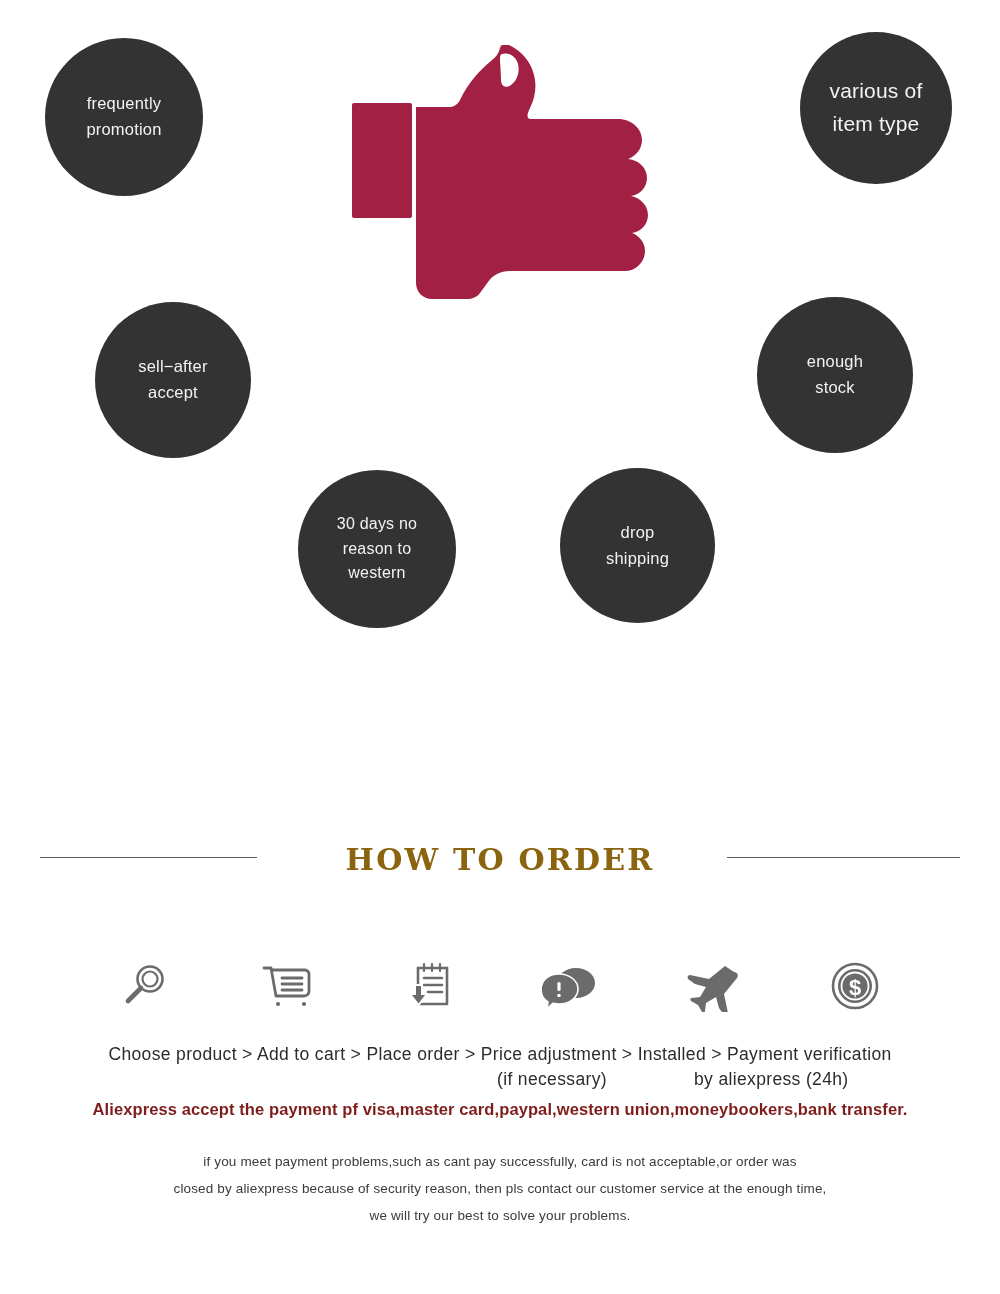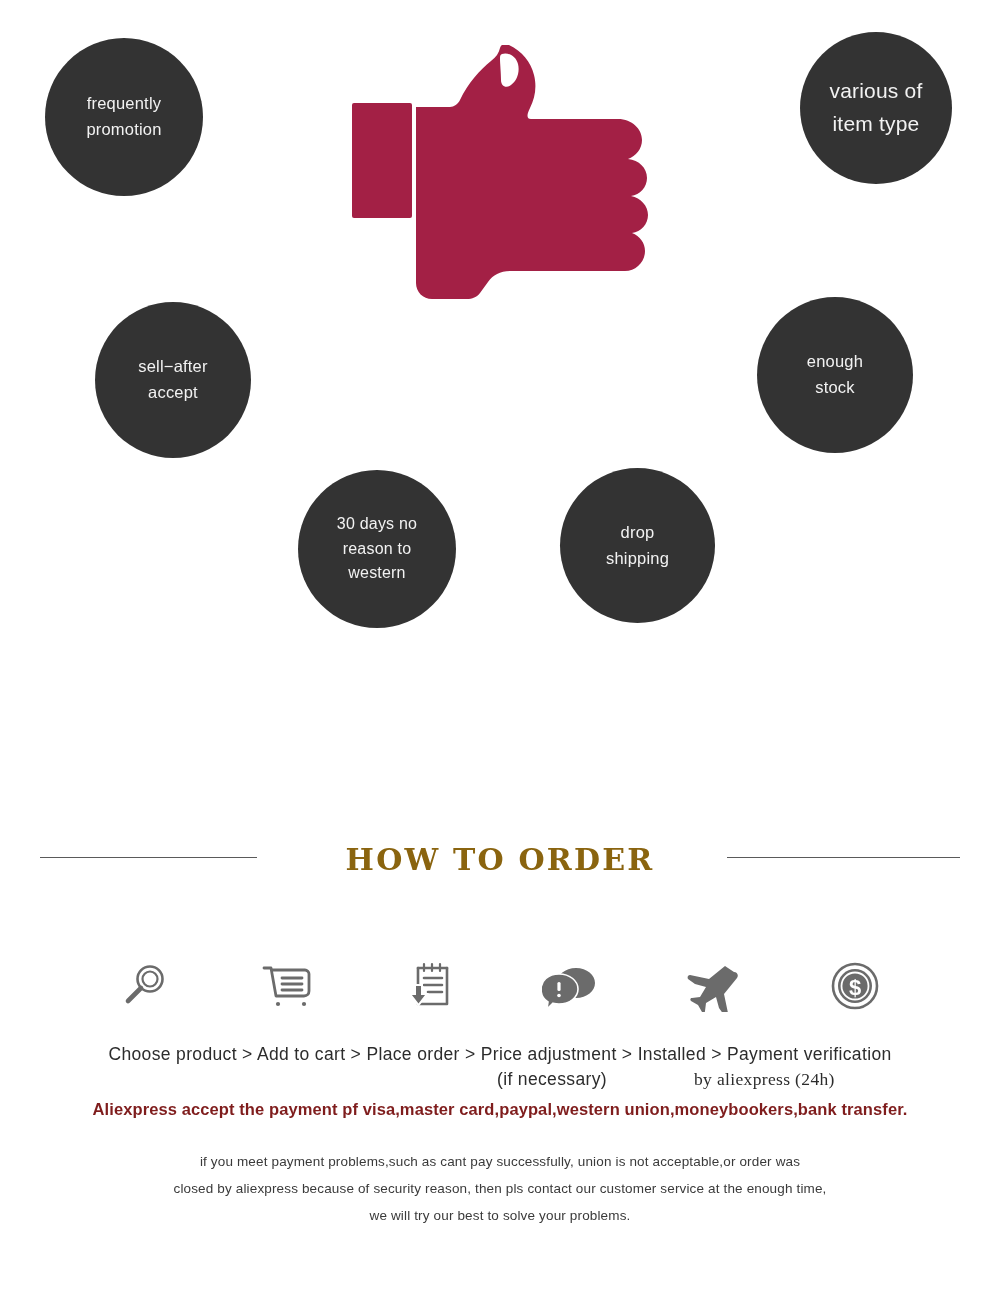--- a/index.html
+++ b/index.html
@@ -122,21 +122,20 @@
     top: 0;
     width: 250px;
     text-align: left;
   }
   #step-sub-by-aliexpress {
     position: absolute;
     left: 694px;
     top: 0;
     width: 300px;
     text-align: left;
-    font-family: Liberation Serif, serif;
   }
 
   
   #payment-accept-note {
     position: absolute;
     left: 0;
     top: 1100px;
     width: 1000px;
     text-align: center;
     font-size: 16.5px;
@@ -321,18 +320,18 @@
         <span id="step-sub-if-necessary">(if necessary)</span>
         <span id="step-sub-by-aliexpress">by aliexpress (24h)</span>
       </div>
     </div>
 
   </div>
 
   <div id="payment-accept-note">Aliexpress accept the payment pf visa,master card,paypal,western union,moneybookers,bank transfer.</div>
 
   <div id="payment-problem-note">
-    <div>if you meet payment problems,such as cant pay successfully, union is not acceptable,or order was</div>
+    <div>if you meet payment problems,such as cant pay successfully, card is not acceptable,or order was</div>
     <div>closed by aliexpress because of security reason, then pls contact our customer service at the enough time,</div>
     <div>we will try our best to solve your problems.</div>
   </div>
 
 </div>
 
 </body></html>

